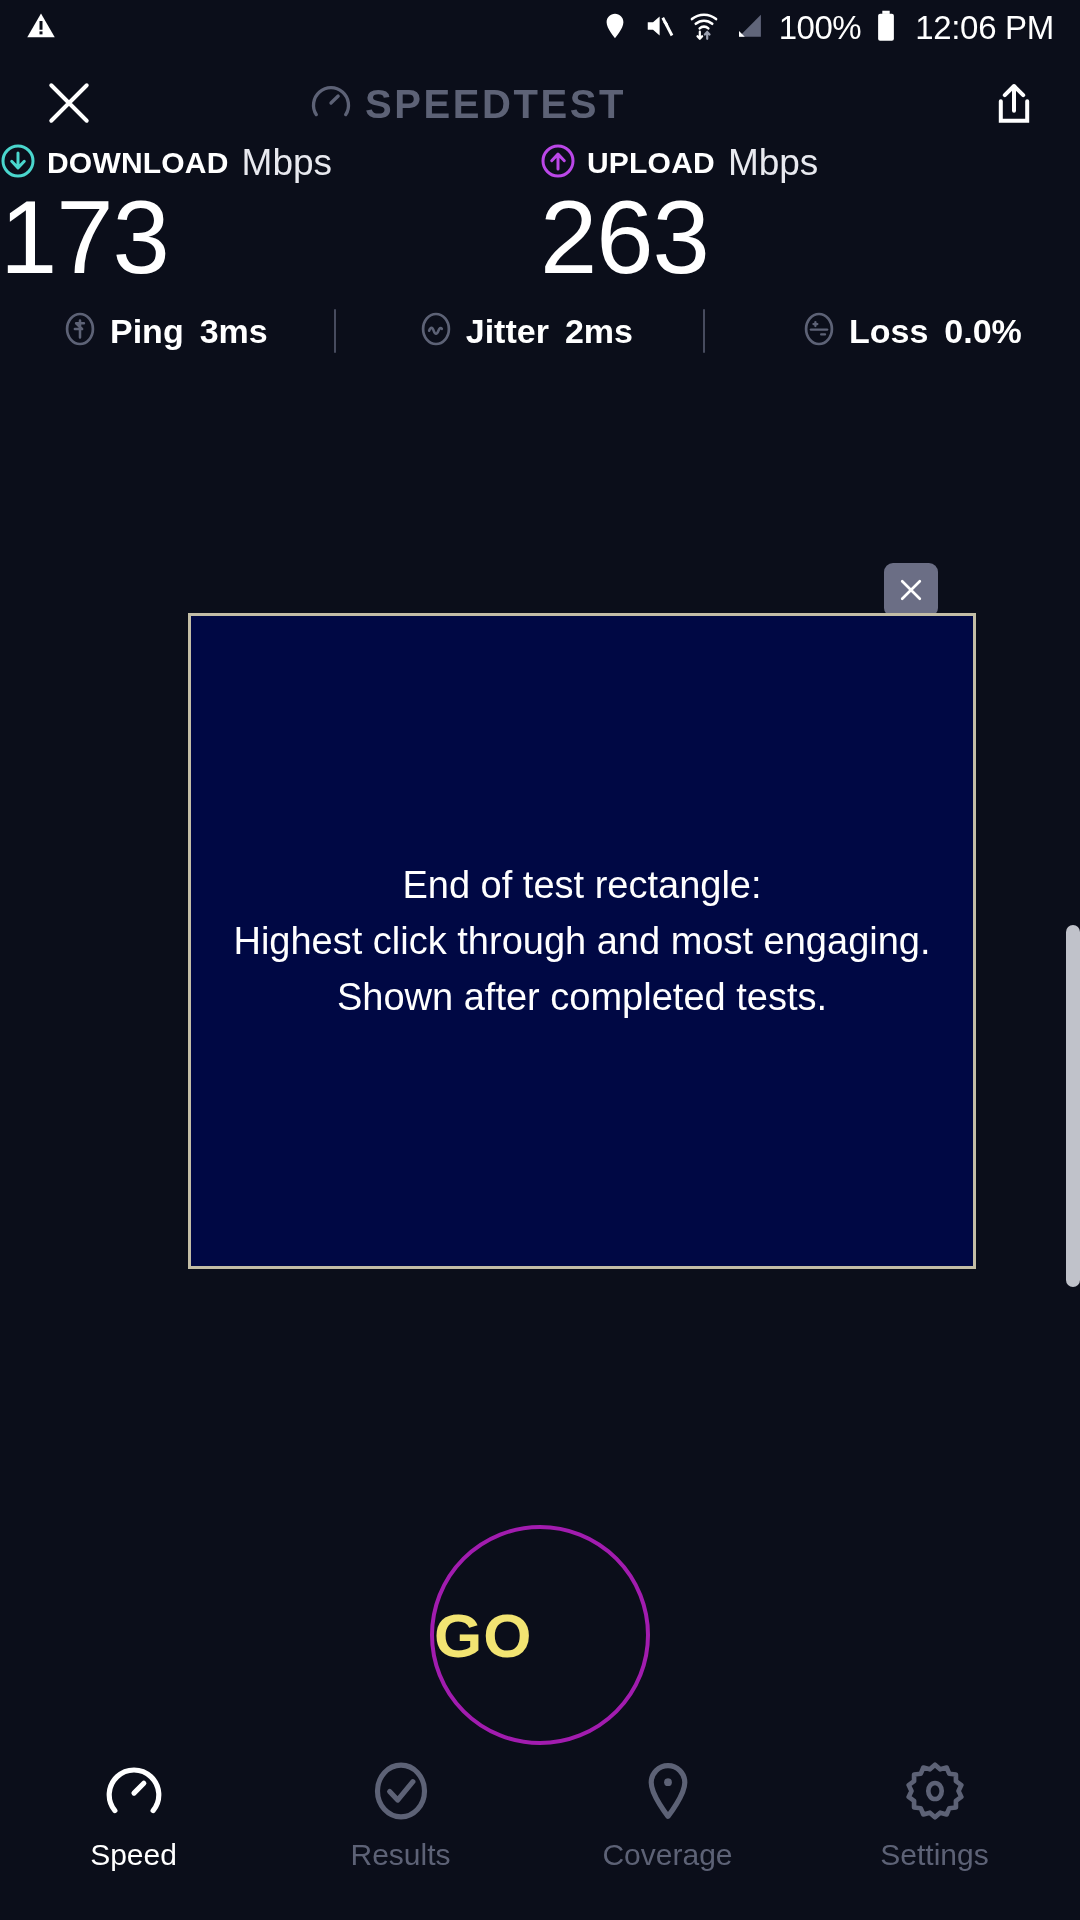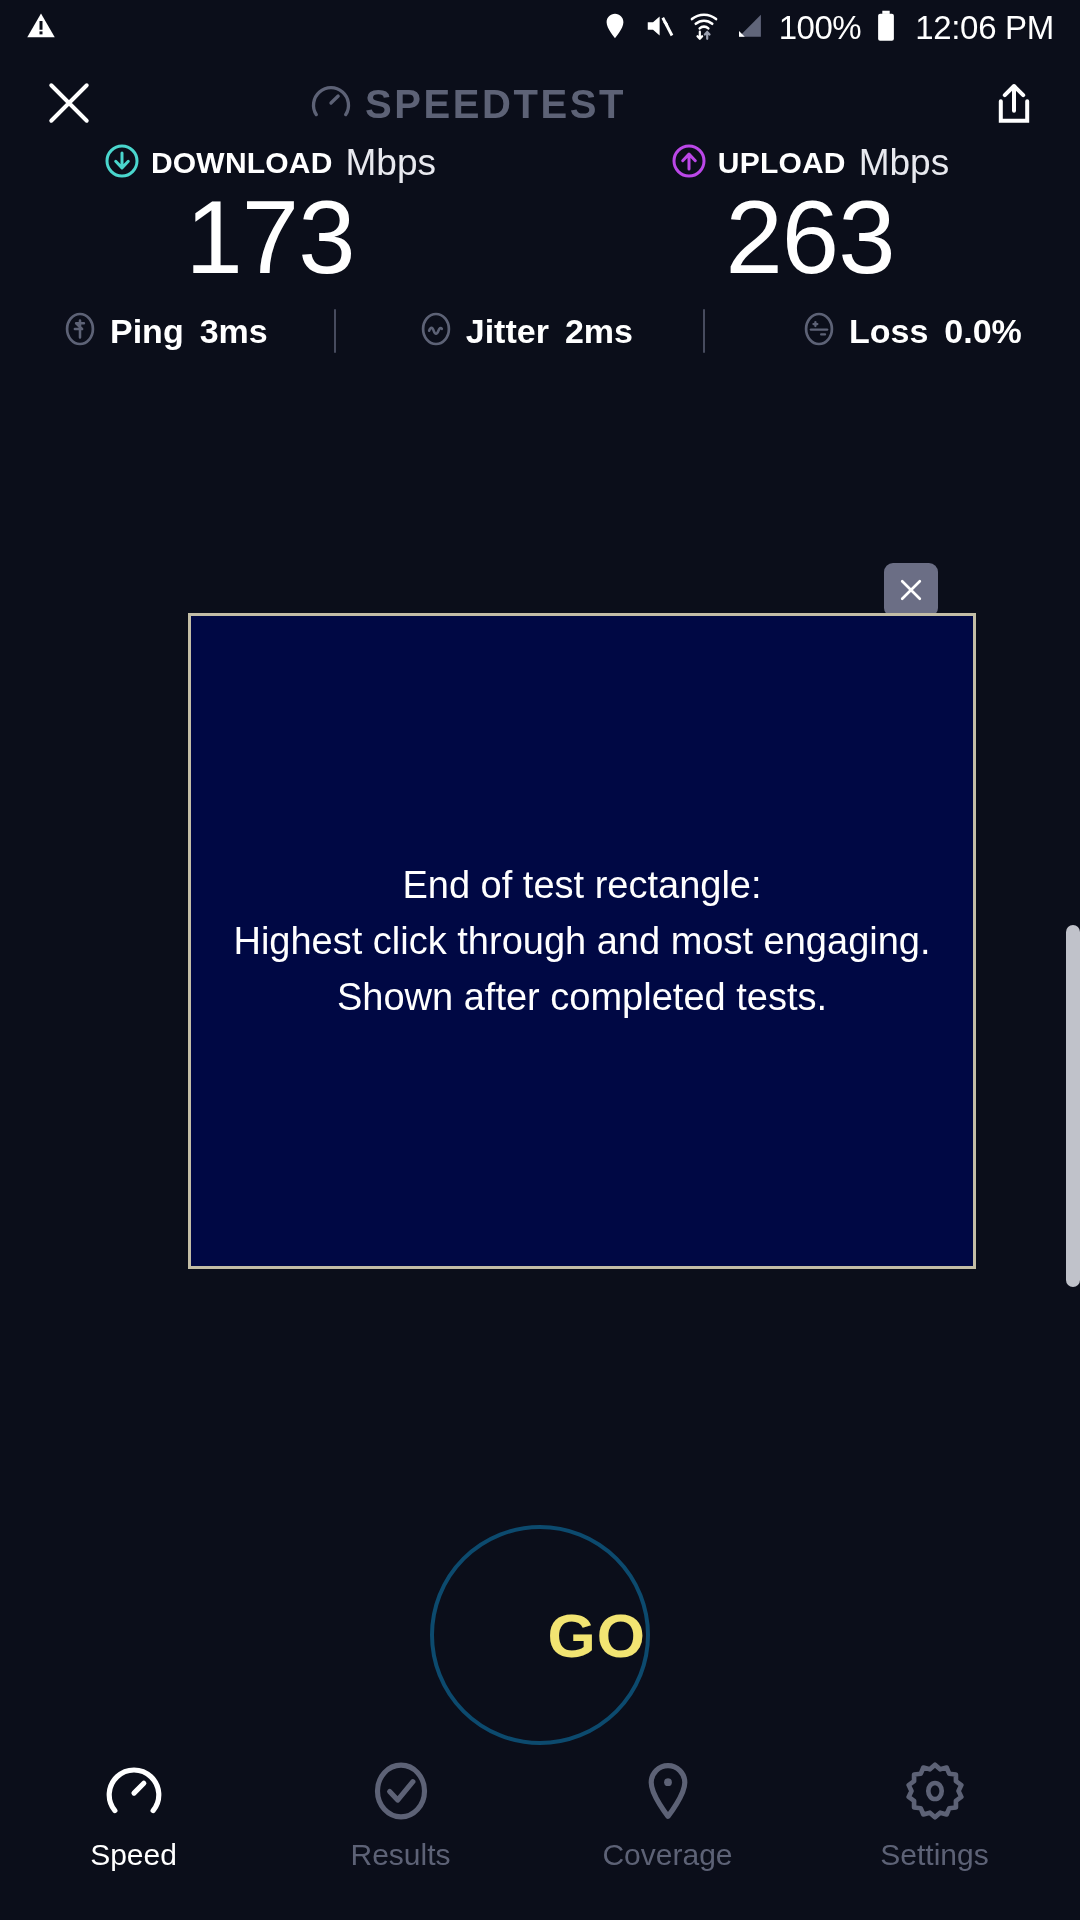--- a/index.html
+++ b/index.html
@@ -46,21 +46,21 @@
   .hdr-share {
     position:absolute; right:36px; top:16px; width:60px; height:60px;
     display:flex; align-items:center; justify-content:center;
   }
 
   
   .results {
     position:absolute; top:140px; left:0; width:1080px; height:150px;
     display:flex;
   }
-  .res-col { width:50%; display:flex; flex-direction:column; align-items:center; }
+  .res-col { width:50%; display:flex; flex-direction:column; align-items:flex-start; }
   .res-head { display:flex; align-items:center; gap:11px; height:48px; }
   .res-label { color:#ffffff; font-size:30px; font-weight:700; letter-spacing:0.2px; }
   .res-unit { color:#e8e9ef; font-size:37px; font-weight:400; margin-left:2px; }
   .res-value {
     color:#ffffff; font-size:103px; font-weight:300; line-height:1.02;
     letter-spacing:-1px; margin-top:-2px;
     font-family:"Liberation Sans", sans-serif;
   }
 
   
@@ -98,22 +98,22 @@
 
   
   .scrollbar {
     position:absolute; right:0px; top:925px; width:14px; height:362px;
     background:#c0c2ca; border-radius:7px;
   }
 
   
   .go-btn {
     position:absolute; left:430px; top:1525px; width:220px; height:220px;
-    border:4px solid #0c4a6e; border-radius:50%;
-    display:flex; align-items:center; justify-content:flex-end;
+    border:4px solid #a21caf; border-radius:50%;
+    display:flex; align-items:center; justify-content:flex-start;
   }
   .go-text {
     color:#f2e472; font-size:62px; font-weight:700; letter-spacing:1px;
   }
 
   
   .navbar {
     position:absolute; left:0; bottom:0; width:1068px; height:176px;
     display:flex; align-items:flex-start; padding-top:14px;
   }

